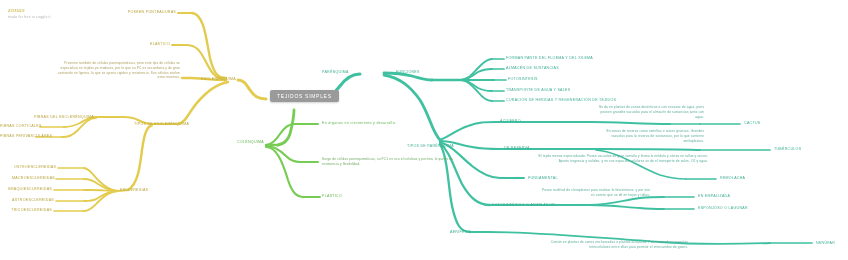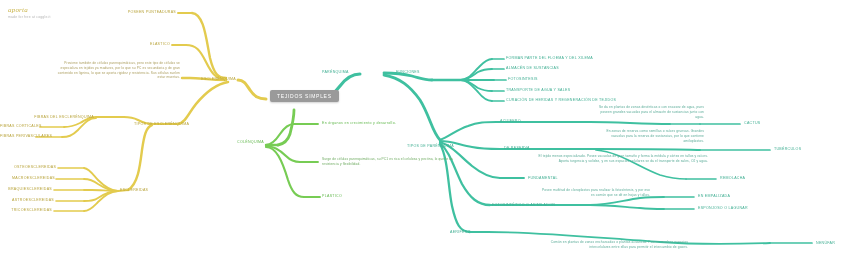--- a/index.html
+++ b/index.html
@@ -25,21 +25,21 @@
   #logo .wordmark{font-family:"Liberation Serif","DejaVu Serif",serif;font-style:italic;
        font-size:7px;color:#c9b44a;letter-spacing:.2px;}
   #logo .tag{font-size:3.4px;color:#b5b5b5;margin-top:1px;letter-spacing:.2px;}
 </style>
 </head>
 <body>
 
 <div id="canvas">
 
   <div id="logo">
-    <div class="wordmark">aporta</div>
+    <div class="wordmark">zonas</div>
     <div class="tag">made for free at coggle.it</div>
   </div>
 
   <svg class="links" viewBox="0 0 848 260">
     <g fill="none" stroke-linecap="round">
 
       <path d="M266,99 C258,99 254,96 250,90 C246,84 244,80 238,80" stroke="#e3cb4e" stroke-width="3"></path>
 
       <path d="M226,78 C218,78 214,74 210,58 C206,38 204,14 192,13" stroke="#e3cb4e" stroke-width="2.4"></path>
       <path d="M192,13 L178,13" stroke="#e3cb4e" stroke-width="2"></path>

